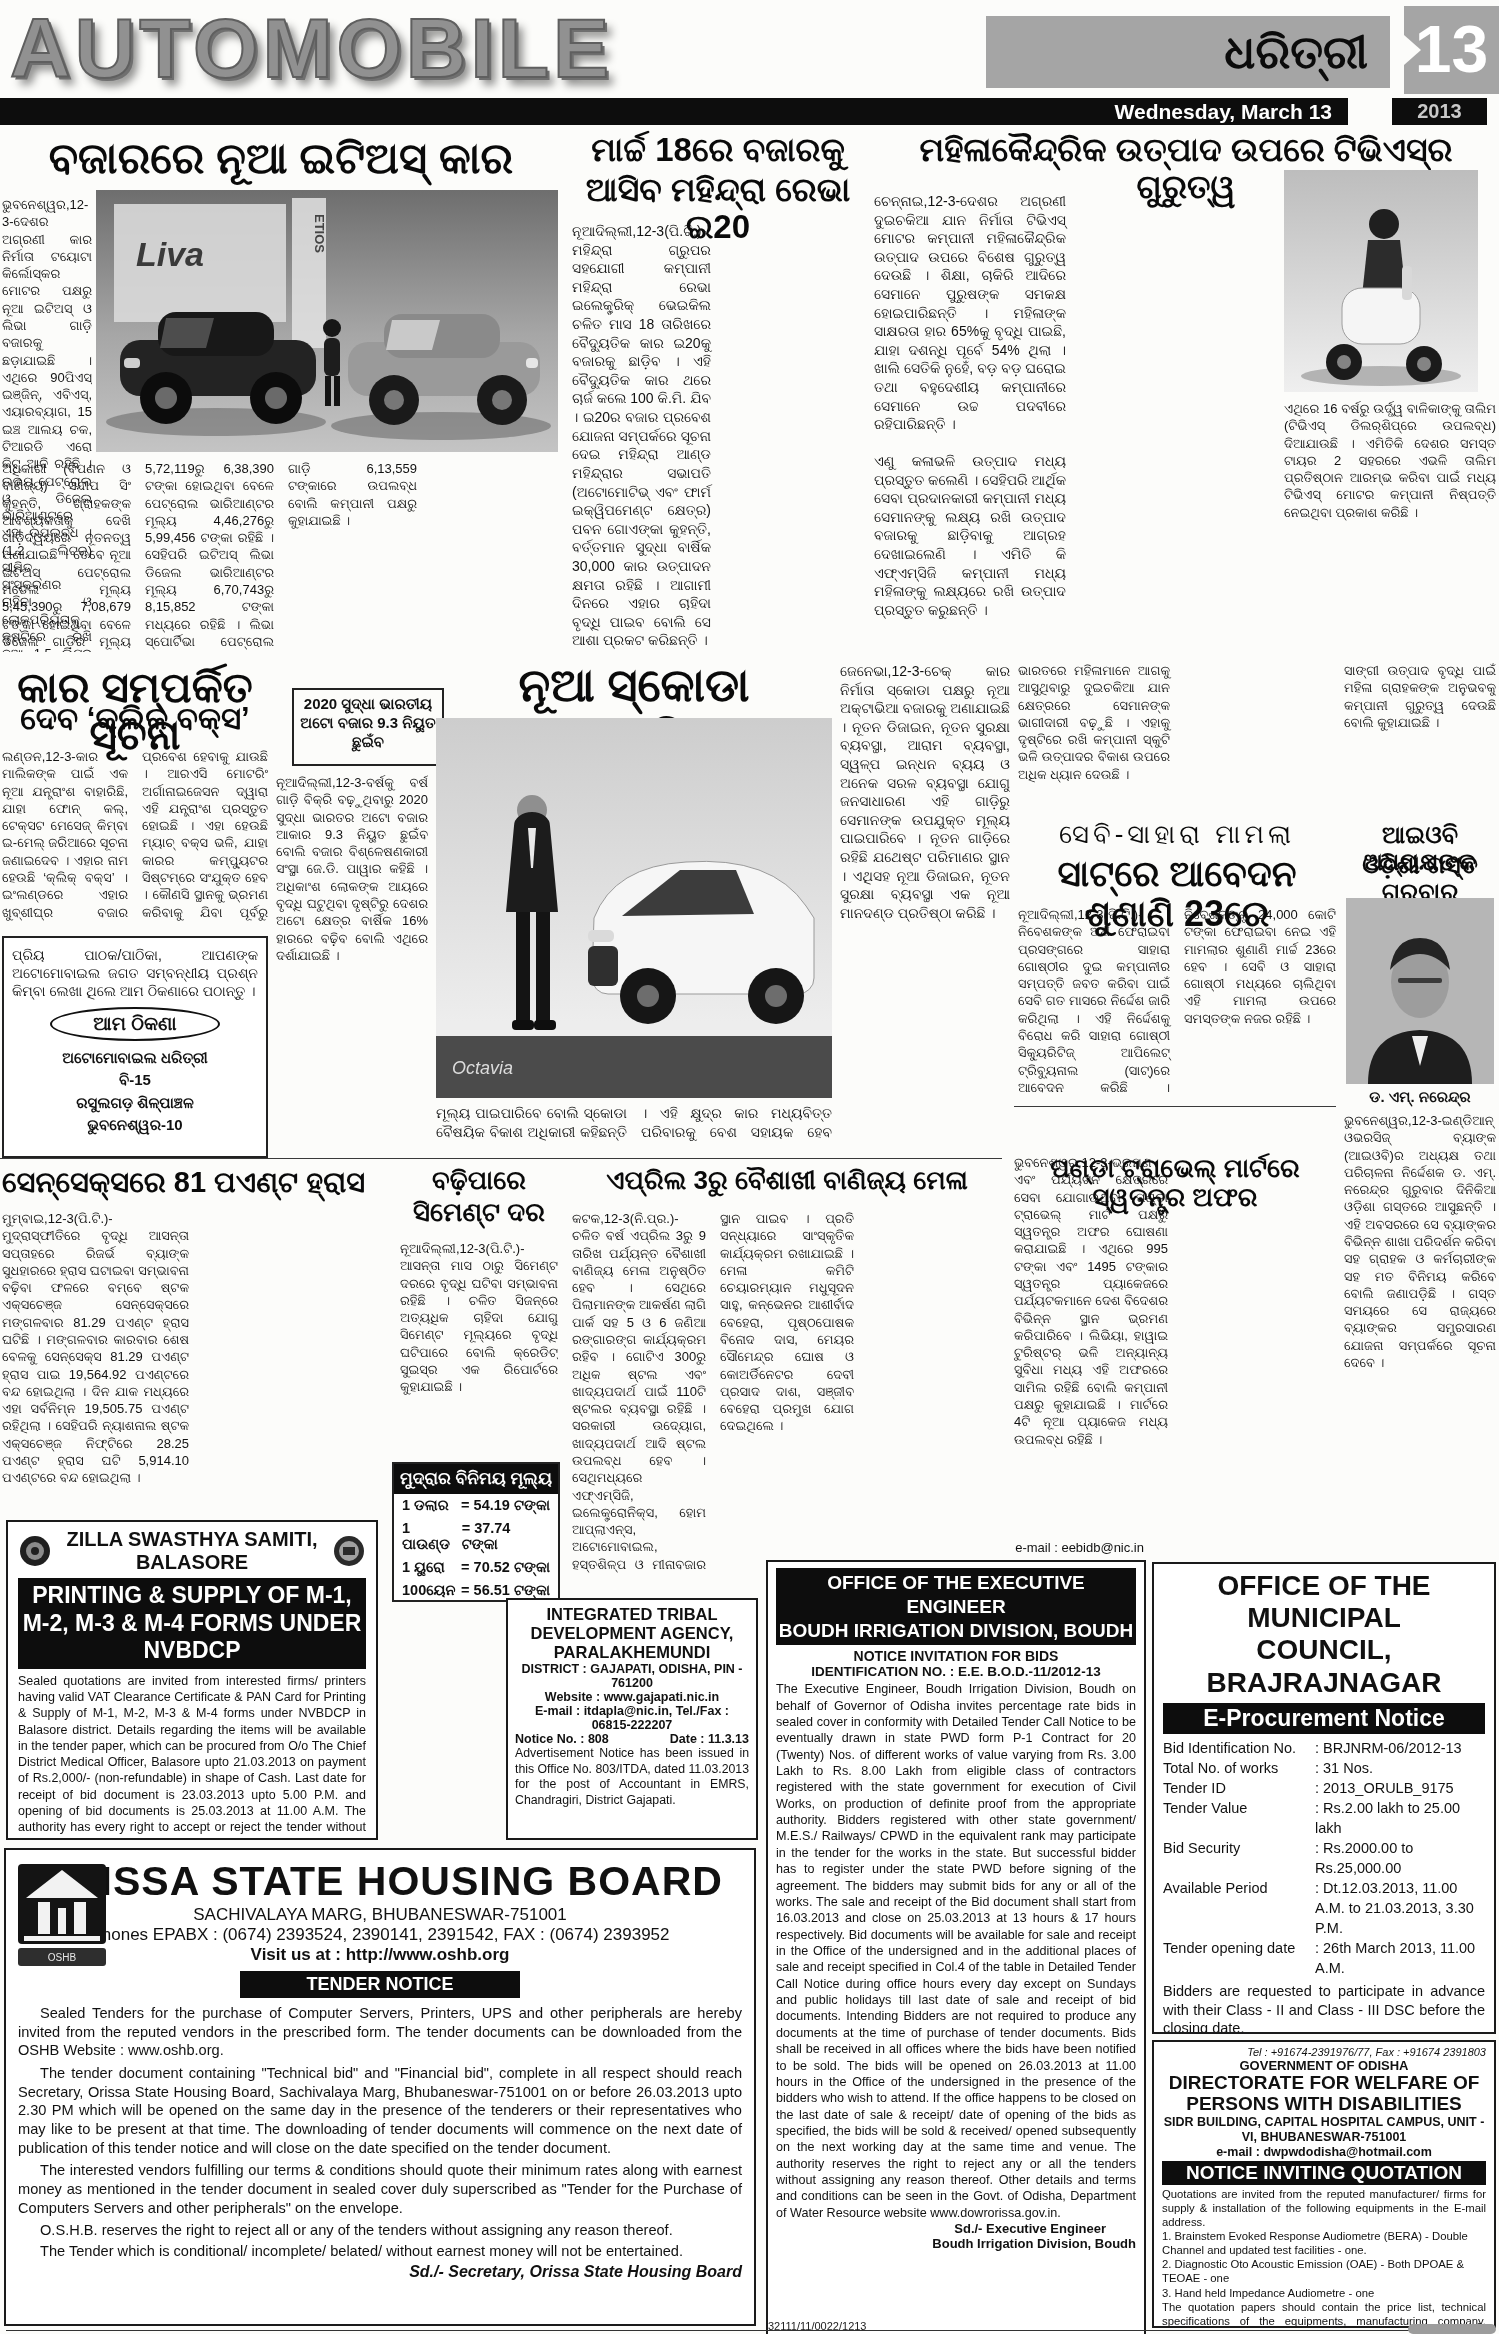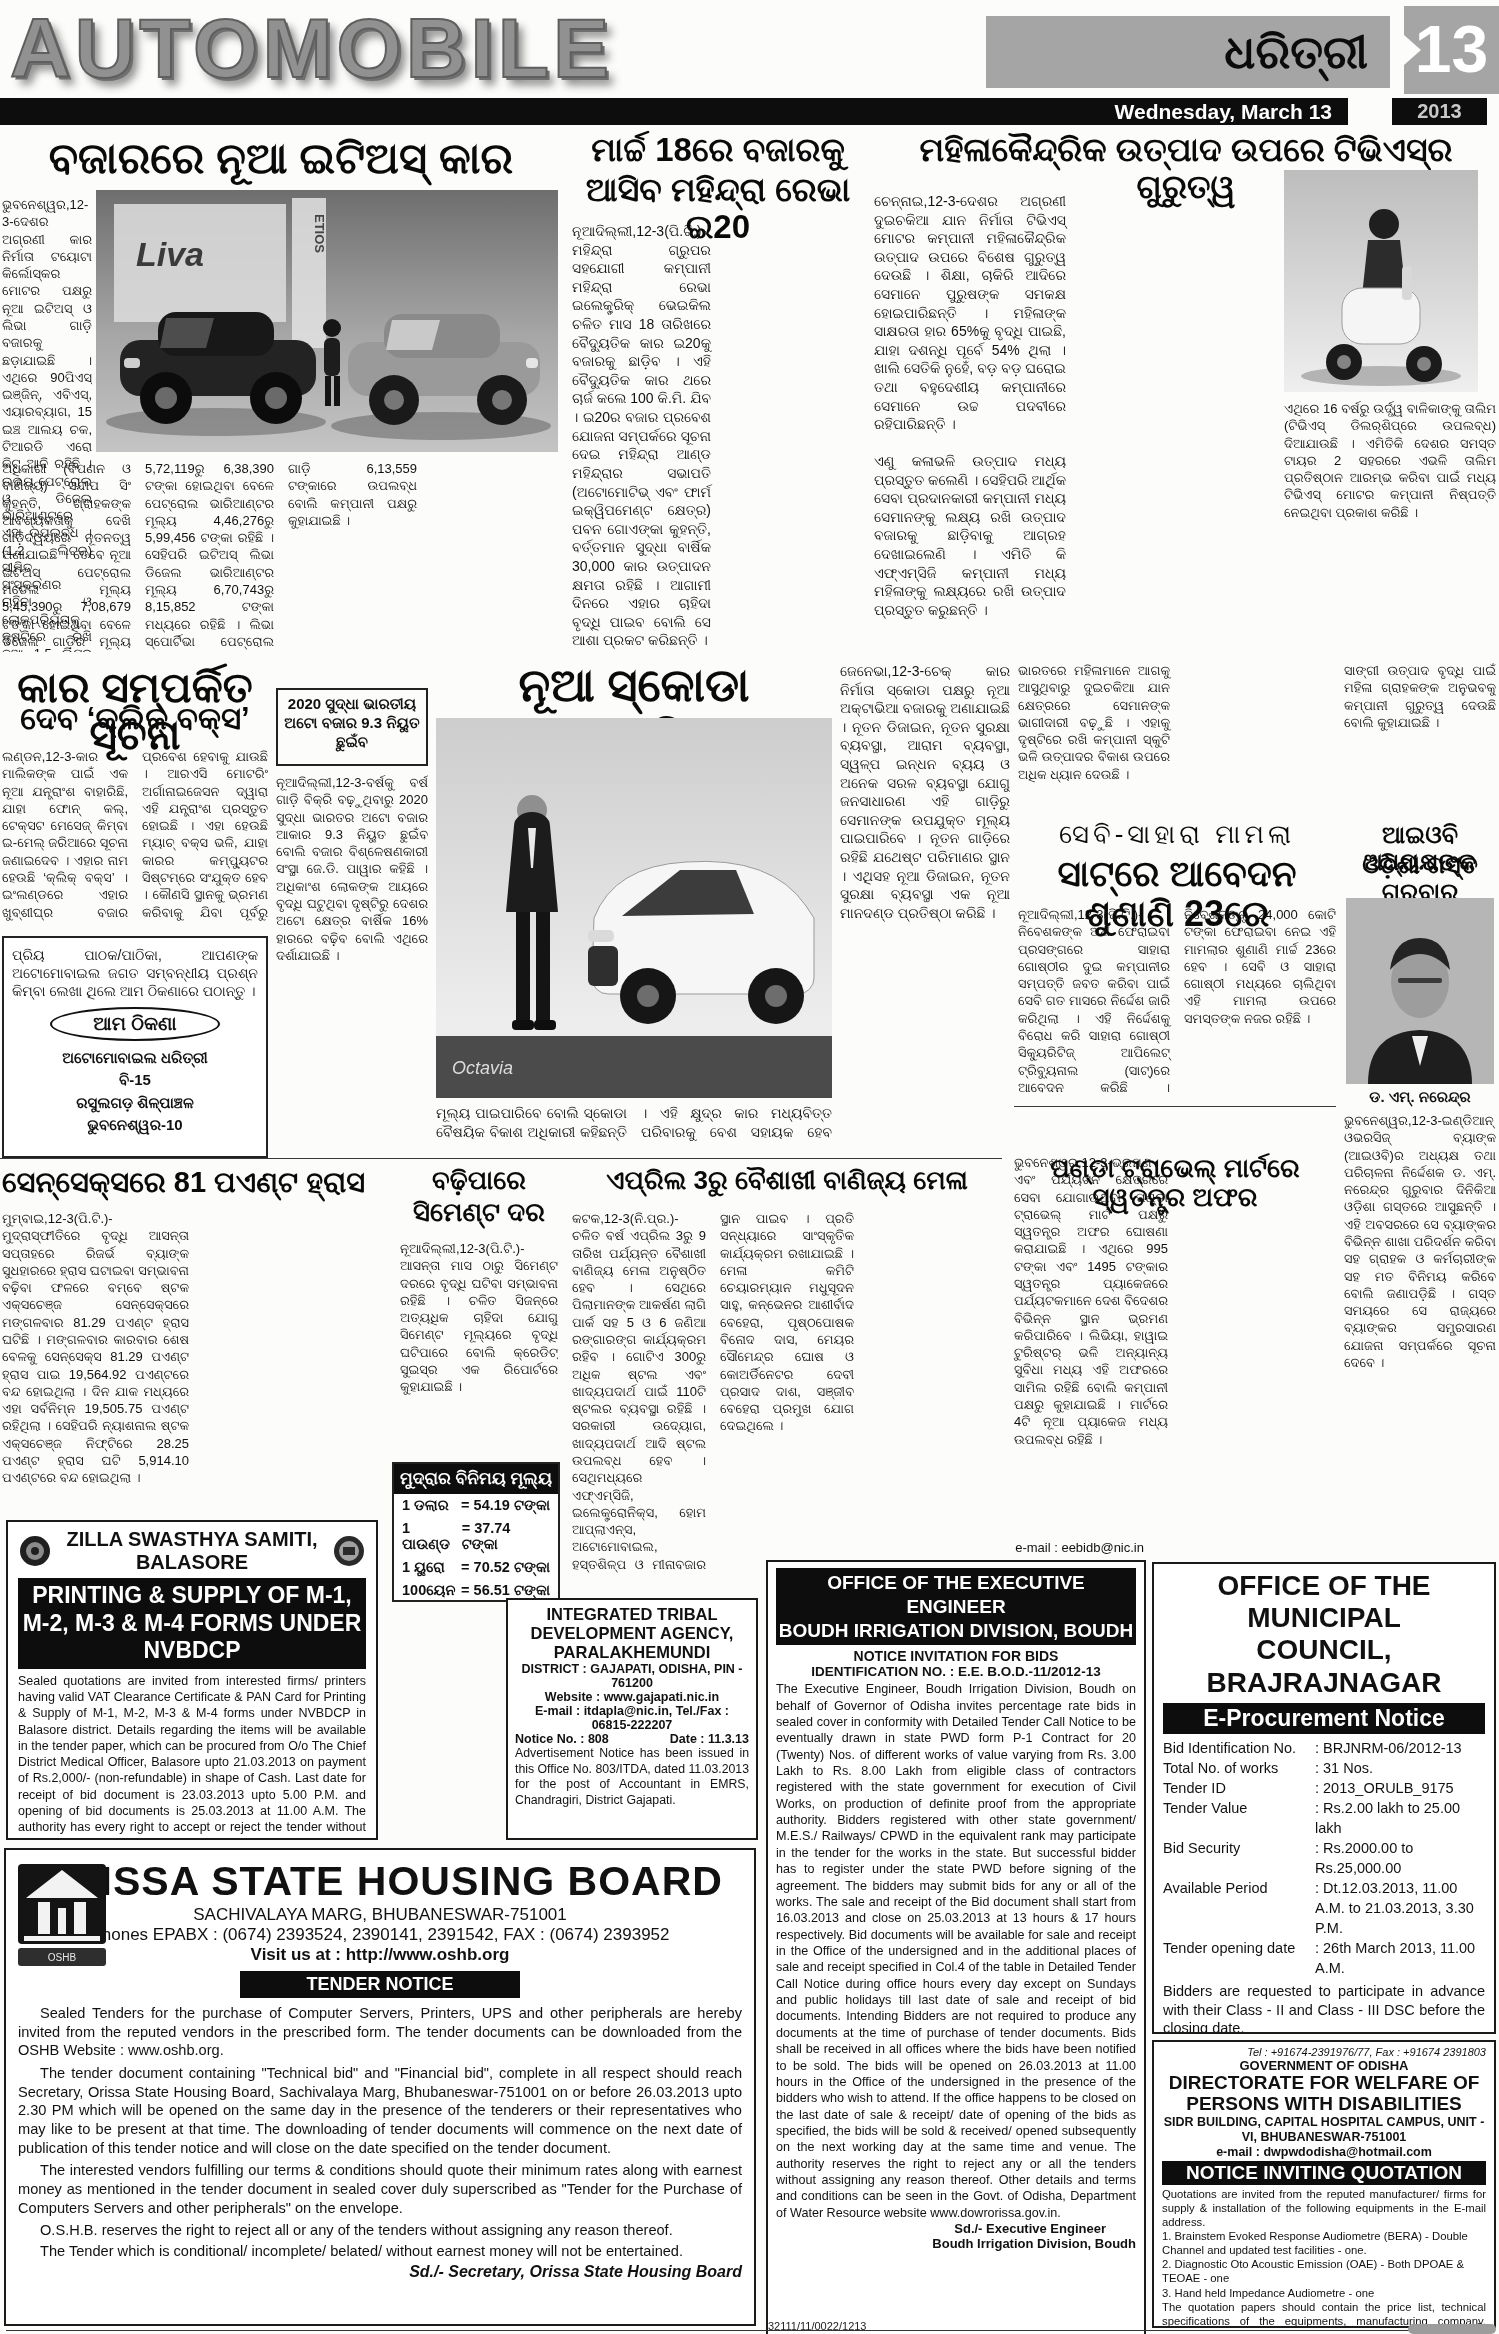--- a/index.html
+++ b/index.html
@@ -174,21 +174,21 @@
 
   <div class="abs bbox" style="left:2px; top:936px; width:266px; height:222px; padding:8px;">
     <div style="font-size:14px; text-align:justify; line-height:1.3;">ପ୍ରିୟ ପାଠକ/ପାଠିକା, ଆପଣଙ୍କ ଅଟୋମୋବାଇଲ ଜଗତ ସମ୍ବନ୍ଧୀୟ ପ୍ରଶ୍ନ କିମ୍ବା ଲେଖା ଥିଲେ ଆମ ଠିକଣାରେ ପଠାନ୍ତୁ ।</div>
     <span class="oval">ଆମ ଠିକଣା</span>
     <div class="addr-line">ଅଟୋମୋବାଇଲ ଧରିତ୍ରୀ</div>
     <div class="addr-line">ବି-15</div>
     <div class="addr-line">ରସୁଲଗଡ଼ ଶିଳ୍ପାଞ୍ଚଳ</div>
     <div class="addr-line">ଭୁବନେଶ୍ୱର-10</div>
   </div>
 
-  <div class="abs" style="left:276px; top:688px; width:152px; height:78px; border:2px solid #222; padding:5px; font-weight:bold; font-size:15px; text-align:center; line-height:1.25;">2020 ସୁଦ୍ଧା ଭାରତୀୟ ଅଟୋ ବଜାର 9.3 ନିୟୁତ ଛୁଇଁବ</div>
+  <div class="abs" style="left:292px; top:688px; width:152px; height:78px; border:2px solid #222; padding:5px; font-weight:bold; font-size:15px; text-align:center; line-height:1.25;">2020 ସୁଦ୍ଧା ଭାରତୀୟ ଅଟୋ ବଜାର 9.3 ନିୟୁତ ଛୁଇଁବ</div>
   <div class="abs body f13" style="left:276px; top:774px; width:152px; height:384px;">ନୂଆଦିଲ୍ଲୀ,12-3-ବର୍ଷକୁ ବର୍ଷ ଗାଡ଼ି ବିକ୍ରି ବଢ଼ୁଥିବାରୁ 2020 ସୁଦ୍ଧା ଭାରତର ଅଟୋ ବଜାର ଆକାର 9.3 ନିୟୁତ ଛୁଇଁବ ବୋଲି ବଜାର ବିଶ୍ଳେଷଣକାରୀ ସଂସ୍ଥା ଜେ.ଡି. ପାୱାର କହିଛି । ଅଧିକାଂଶ ଲୋକଙ୍କ ଆୟରେ ବୃଦ୍ଧି ଘଟୁଥିବା ଦୃଷ୍ଟିରୁ ଦେଶର ଅଟୋ କ୍ଷେତ୍ର ବାର୍ଷିକ 16% ହାରରେ ବଢ଼ିବ ବୋଲି ଏଥିରେ ଦର୍ଶାଯାଇଛି ।</div>
 
   <div class="abs hd" style="left:436px; top:660px; width:396px; font-size:46px;">ନୂଆ ସ୍କୋଡା ଅକ୍ଟାଭିଆ</div>
 
   <svg class="abs photo" style="left:436px; top:718px;" width="396" height="380" viewBox="0 0 396 380">
     <defs>
       <linearGradient id="gSk" x1="0" y1="0" x2="0" y2="1">
         <stop offset="0" stop-color="#cdcdcd"></stop>
           <stop offset="0.8" stop-color="#ededed"></stop>
       </linearGradient>

